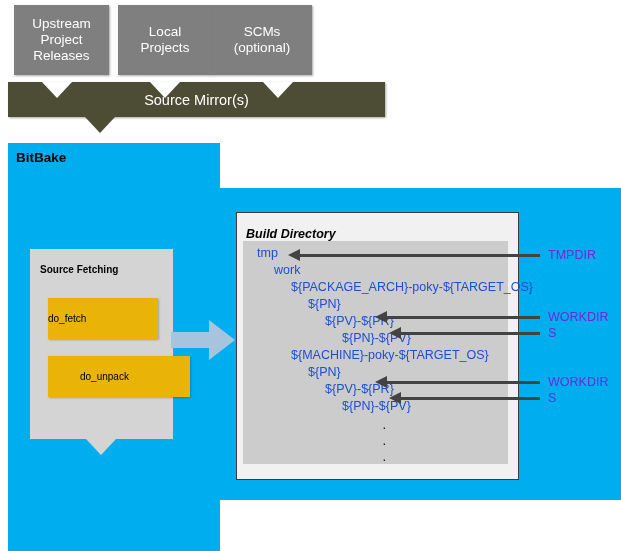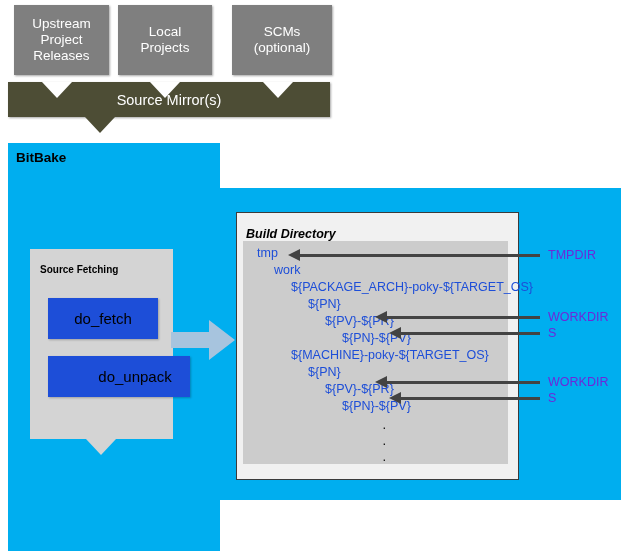--- a/index.html
+++ b/index.html
@@ -94,26 +94,26 @@
     background: #d4d4d4;
     z-index: 10;
   }
   #fetch-title {
     color: #000000;
     font-size: 10px;
     font-weight: bold;
     z-index: 12;
   }
   .task {
-    background: #1d4ed8;
-    color: #000000;
-    font-size: 15px;
+    background: #eab308;
+    color: #000000;
+    font-size: 10px;
     display: flex;
     align-items: center;
-    justify-content: center;
+    justify-content: flex-start;
     box-shadow: 1px 1px 2px rgba(0,0,0,0.25);
     z-index: 11;
   }
 
   
   #fetch-arrow { z-index: 11; }
 
   
   #build-panel {
     background: #f1f1f1;
@@ -191,28 +191,28 @@
     </div>
   </div>
 
   <div class="abs srcbox" style="left:118px; top:5px; width:94px; height:70px;">
     <div>
       <span>Local</span>
       <span>Projects</span>
     </div>
   </div>
 
-  <div class="abs srcbox" style="left:232px; top:5px; width:100px; height:70px;">
+  <div class="abs srcbox" style="left:212px; top:5px; width:100px; height:70px;">
     <div>
       <span>SCMs</span>
       <span>(optional)</span>
     </div>
   </div>
 
-  <div class="abs" id="mirror-bar" style="left:8px; top:82px; width:322px; height:35px;">
+  <div class="abs" id="mirror-bar" style="left:8px; top:82px; width:377px; height:35px;">
     <span>Source Mirror(s)</span>
   </div>
 
   <div class="notch notch-down-white" style="left:42px; top:82px;"></div>
   <div class="notch notch-down-white" style="left:150px; top:82px;"></div>
   <div class="notch notch-down-white" style="left:263px; top:82px;"></div>
 
   <div class="notch tab-down-olive" style="left:85px; top:117px;"></div>
 
   <div class="abs" id="fetch-panel" style="left:30px; top:249px; width:143px; height:190px;"></div>

